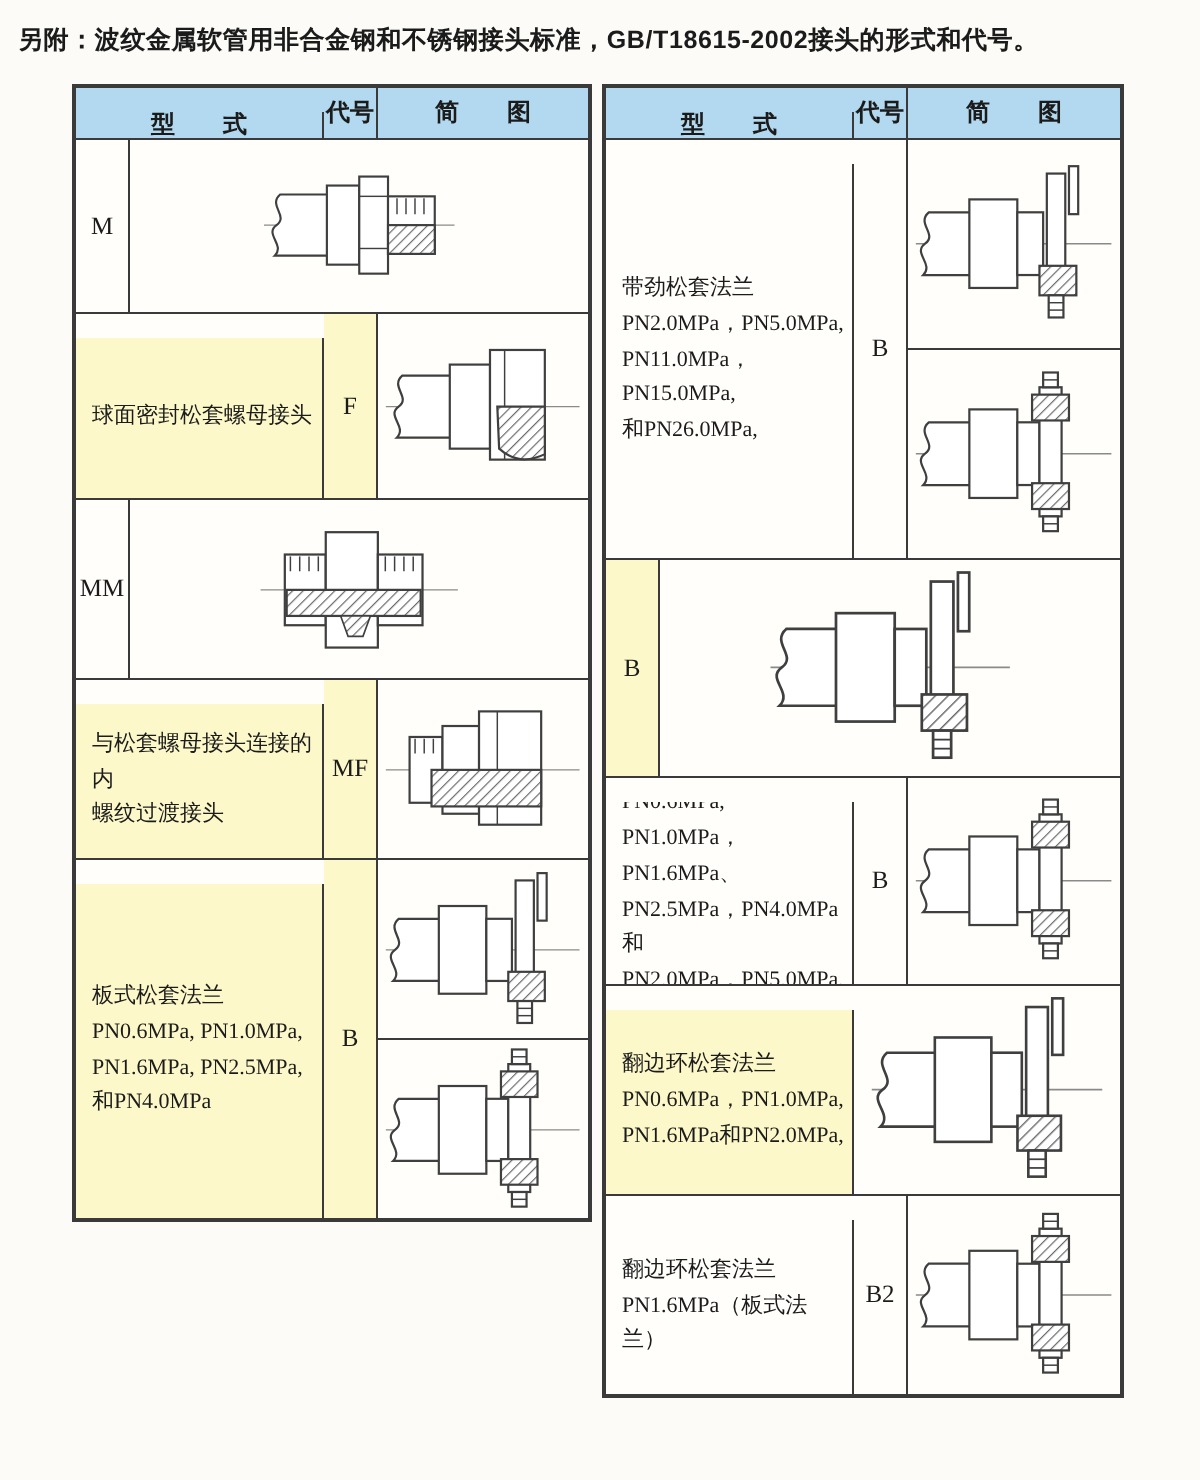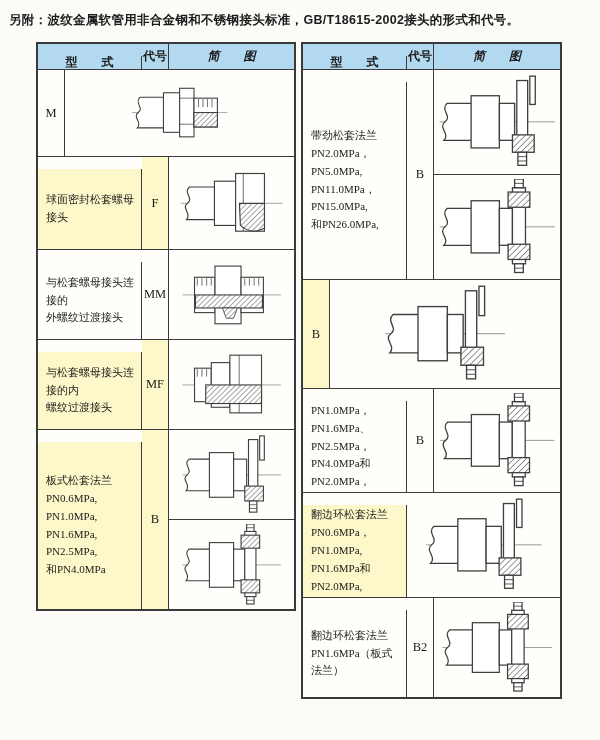--- a/index.html
+++ b/index.html
@@ -30,34 +30,34 @@
     background:#fffefa;
     display:flex;flex-direction:column;
     box-sizing:border-box;
   }
   .tbl.lt{width:260px;}
   .tbl.rt{width:261px;}
   .row{display:flex;box-sizing:border-box;border-top:1.5px solid var(--bd);}
   .row.header{border-top:none;background:var(--hdr);}
   .cell{box-sizing:border-box;display:flex;align-items:center;overflow:hidden;}
   .cell.type{
-    width:104px;border-right:1.5px solid var(--bd);
+    width:124px;border-right:1.5px solid var(--bd);
     padding:4px 4px 4px 8px;
     font-family:"Liberation Serif", serif;
     font-size:11px;line-height:1.62;
     white-space:pre-line;
     margin-top:12px;
   }
   .cell.code{
     width:27px;border-right:1.5px solid var(--bd);
     justify-content:center;
     font-family:"Liberation Serif", serif;
     font-size:12.5px;
   }
-  .cell.diagram{flex:1;flex-direction:column;align-items:stretch;padding:0;font-style:italic;}
+  .cell.diagram{flex:1;flex-direction:column;align-items:stretch;padding:0;}
   .row.header .cell{
     justify-content:center;padding:0;
     font-size:12px;font-weight:bold;white-space:pre;
   }
   .row.hl .cell{background:var(--hl);}
   .row.hl .cell.diagram{background:#fffefa;}
   .subdiag{flex:1;display:flex;align-items:center;justify-content:center;min-height:0;}
   .subdiag + .subdiag{border-top:1.5px solid var(--bd);}
   .subdiag svg{width:94%;height:92%;}
   
@@ -122,22 +122,20 @@
               <path d="M 36 27 H 10 C 3 33 15 39 8 44 C 1 49 13 55 7 61 H 36" fill="#fff" stroke="#3f3f3f" stroke-width="1.2"></path>
               <rect x="36" y="21" width="22" height="46" fill="#fff" stroke="#3f3f3f" stroke-width="1.2"></rect>
               <rect x="58" y="13" width="30" height="60" fill="#fff" stroke="#3f3f3f" stroke-width="1.2"></rect>
               <line x1="66" y1="13" x2="66" y2="73" stroke="#3f3f3f" stroke-width="0.8"></line>
               <path d="M 62 44 H 88 V 70 Q 74 77 63 67 Z" fill="url(#h1)" stroke="#3f3f3f" stroke-width="1.2"></path>
             </svg>
           </div>
         </div>
     </div>
     <div class="row h90">
-      <div class="cell type">与松套螺母接头连接的
-外螺纹过渡接头</div>
       <div class="cell code">MM</div>
       <div class="cell diagram">
           <div class="subdiag">
             <svg viewBox="0 0 108 88" preserveAspectRatio="xMidYMid meet" role="img">
               <defs>
                 <pattern id="h2" width="4" height="4" patternUnits="userSpaceOnUse" patternTransform="rotate(45)">
                   <rect width="4" height="4" fill="#fff"></rect>
                   <line x1="0" y1="0" x2="0" y2="4" stroke="#6a6a6a" stroke-width="1.3"></line>
                 </pattern>
               </defs>

